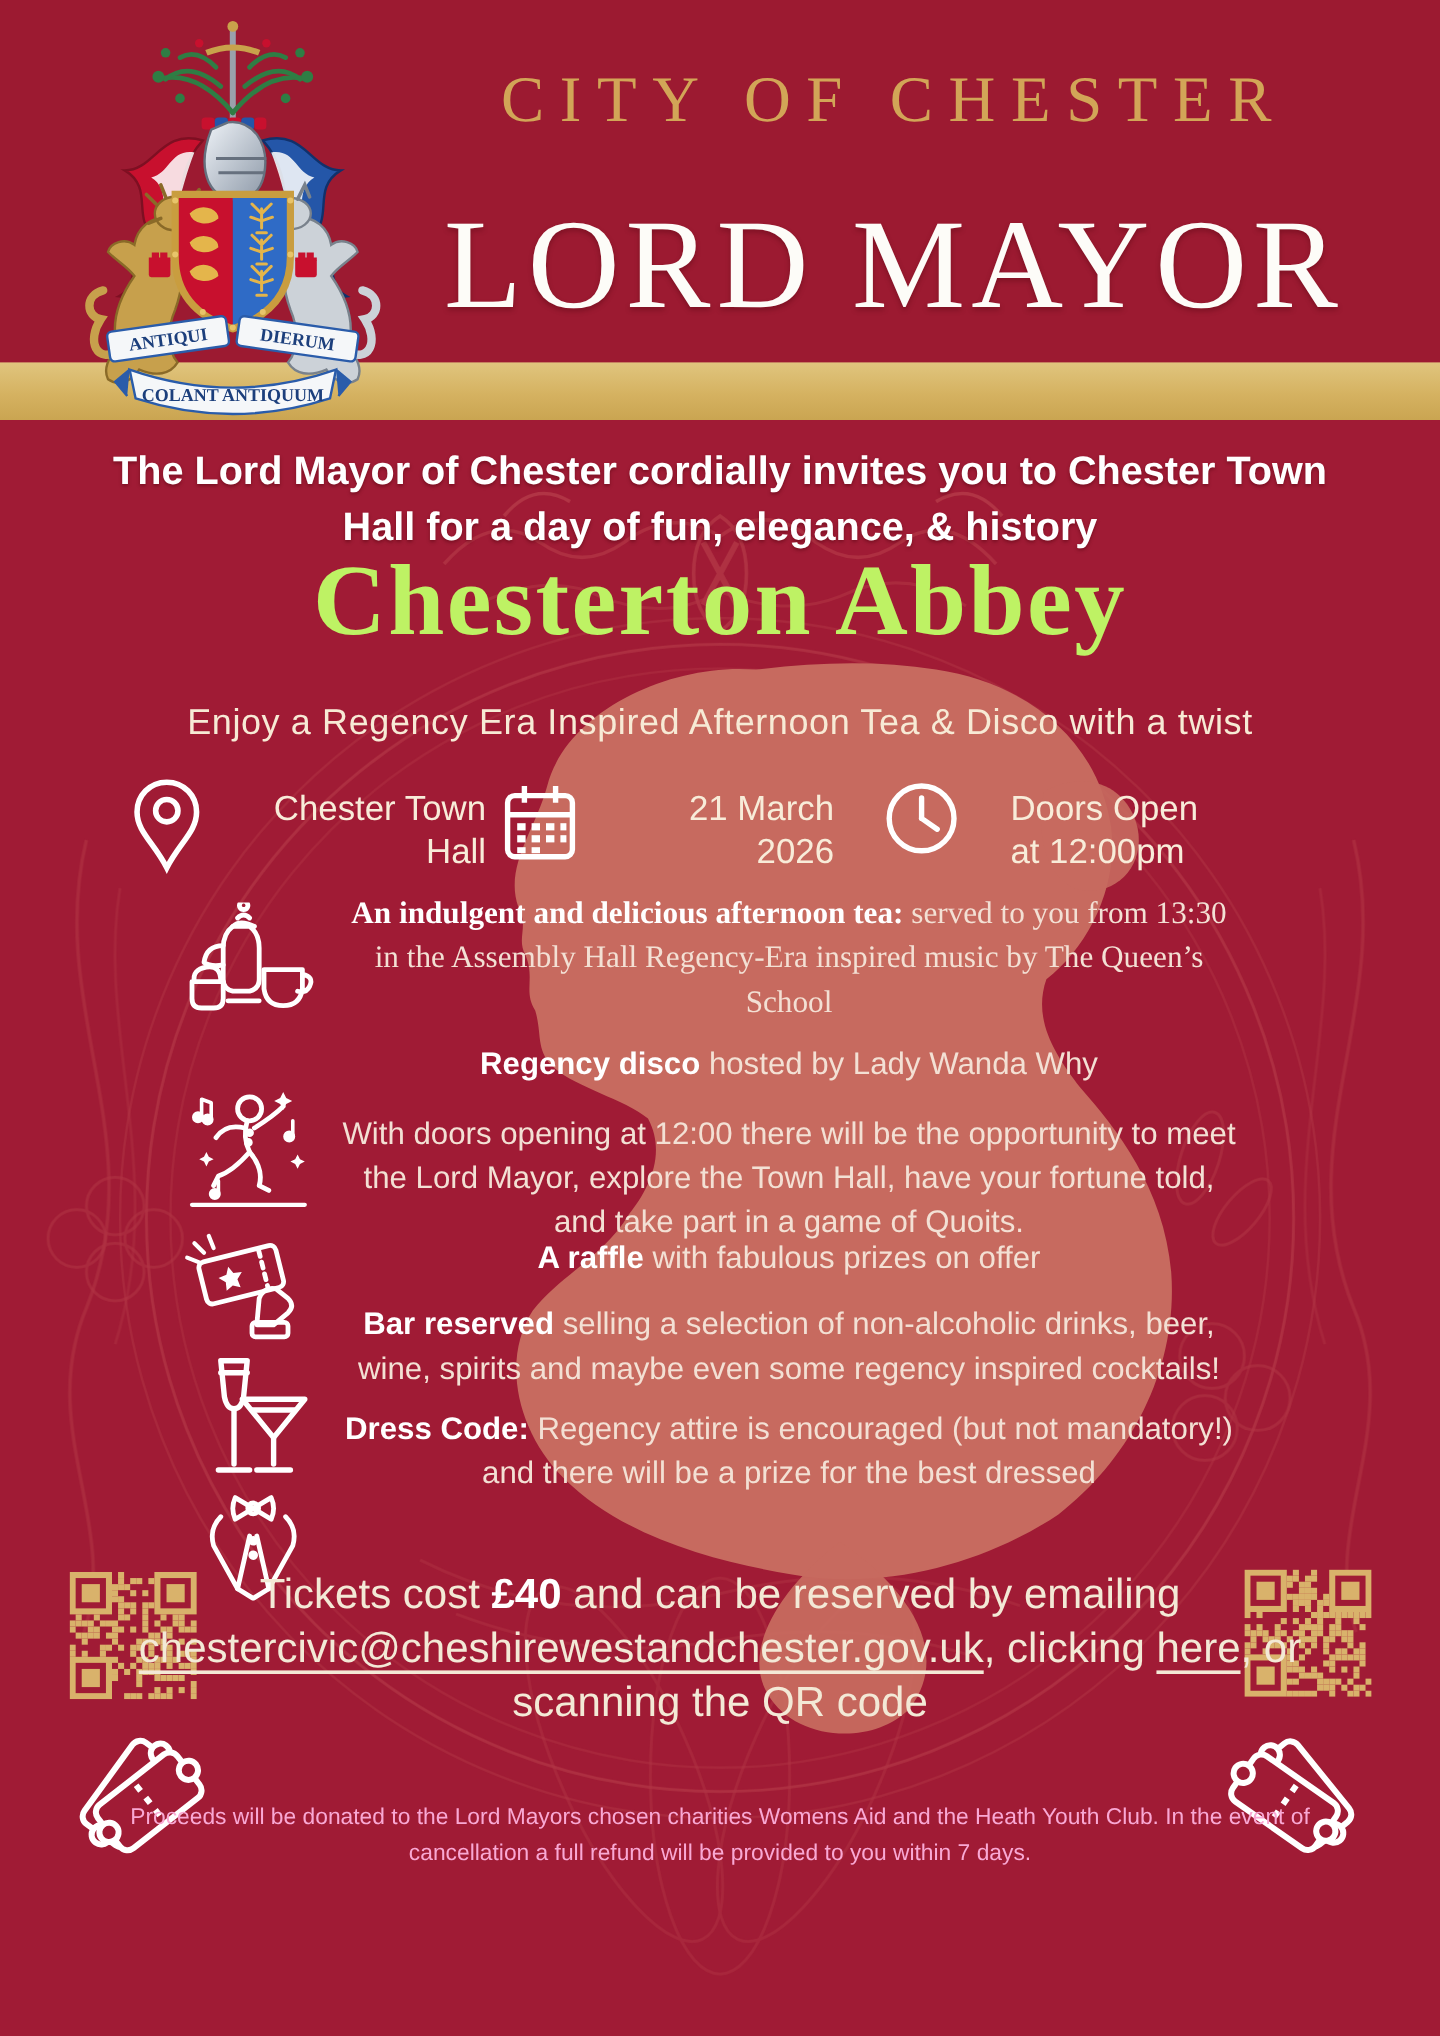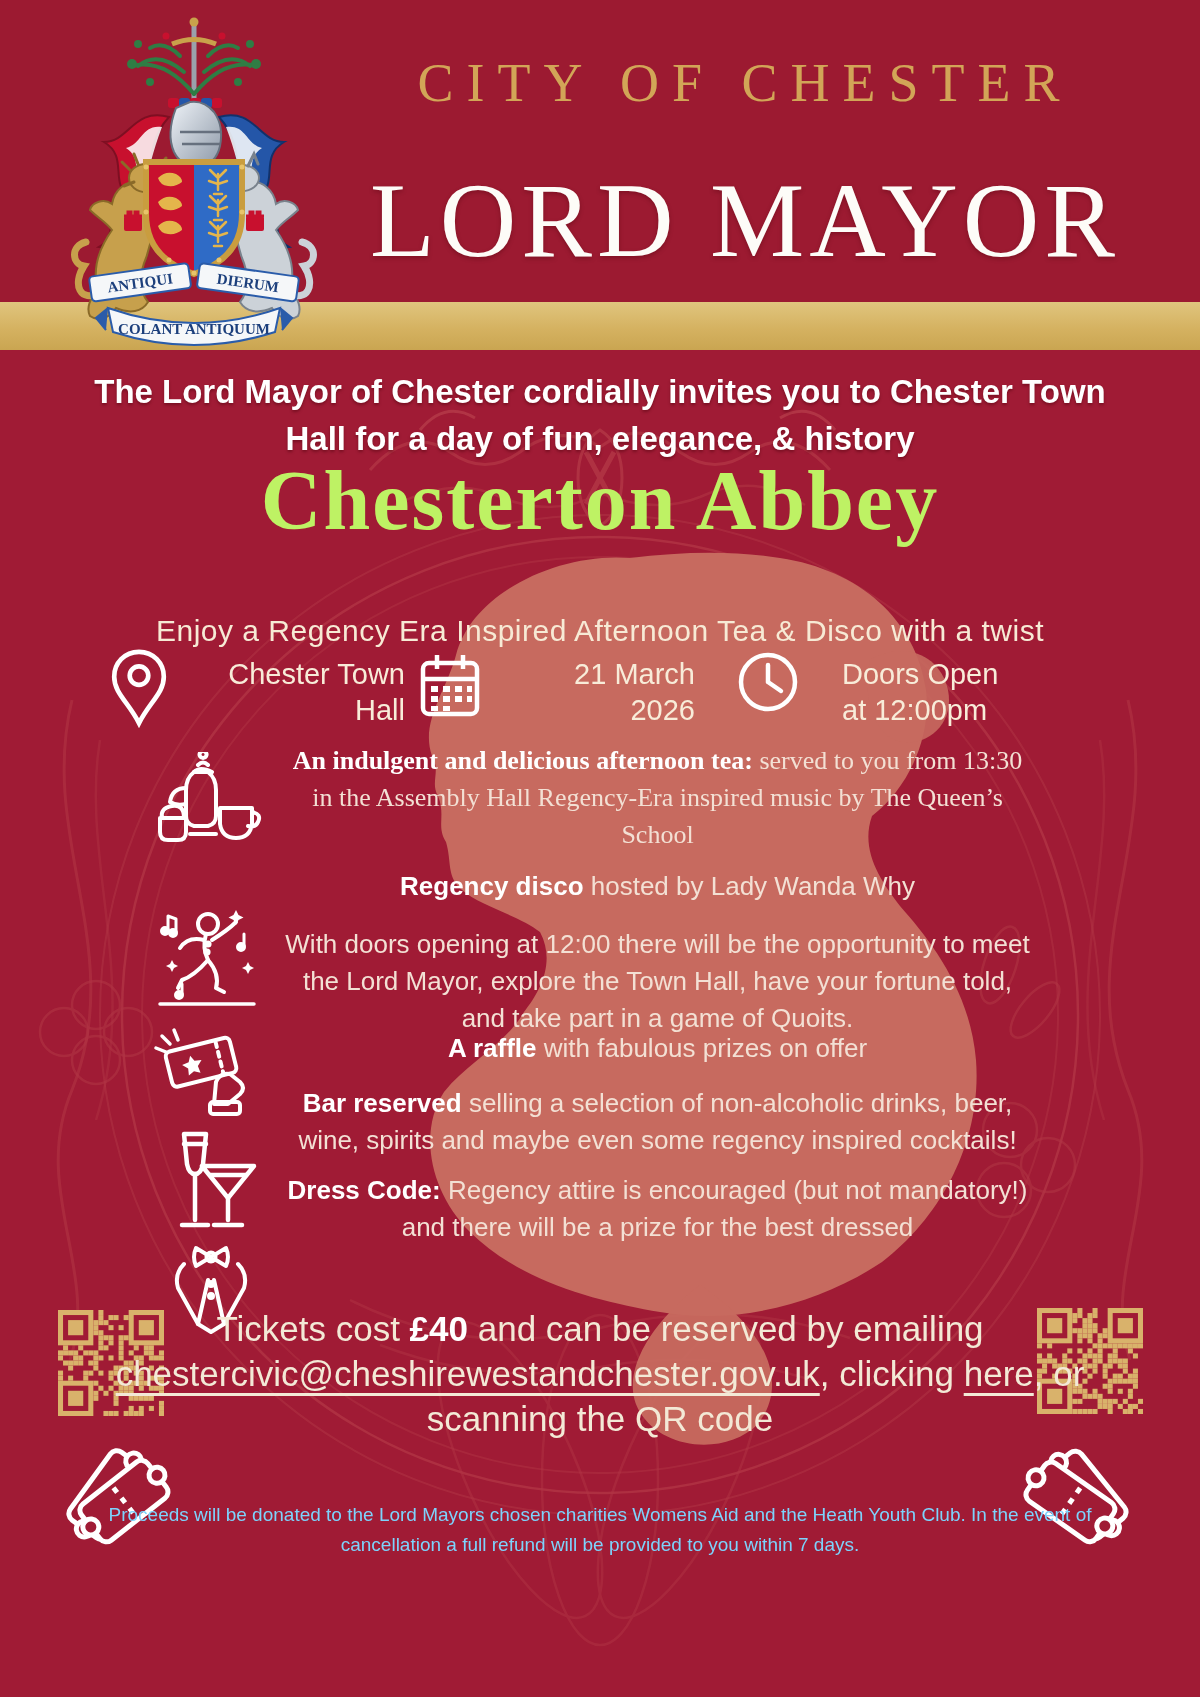--- a/index.html
+++ b/index.html
@@ -33,40 +33,40 @@
     color:#ffffff;font-weight:bold;font-size:33px;line-height:47px;
     text-shadow:0 2px 3px rgba(70,0,12,.45);
   }
   .event-title{
     position:absolute;left:0;top:452px;width:1200px;text-align:center;
     font-family:"Liberation Serif",serif;font-weight:bold;font-size:84px;
     color:#bef264;letter-spacing:2px;
   }
   .subtitle{
     position:absolute;left:0;top:586px;width:1200px;text-align:center;
-    color:#f7ead5;font-size:30px;letter-spacing:.5px;margin-top:28px;
+    color:#f7ead5;font-size:30px;letter-spacing:.5px;
   }
   .icon-wrap{position:absolute;}
   .info-text{position:absolute;color:#f8ecd9;font-size:29px;line-height:36px;}
   .info-center{text-align:right;}
   .feat{
     position:absolute;left:285px;width:745px;text-align:center;
     color:#f3e0d4;font-size:26px;line-height:37px;
   }
   .feat b{color:#ffffff;}
   .qr{position:absolute;width:106px;height:106px;}
   .tickets{
     position:absolute;left:80px;top:1306px;width:1040px;text-align:center;
     color:#f3e9d6;font-size:35px;line-height:45px;
   }
   .tickets b{color:#ffffff;}
   .tickets a{color:#f3e9d6;text-decoration:underline;text-underline-offset:7px;cursor:pointer;}
   .footer{
     position:absolute;left:100px;top:1500px;width:1000px;text-align:center;
-    color:#7dd3fc;font-size:19px;line-height:30px;
+    color:#f9a8d4;font-size:19px;line-height:30px;
   }
   svg{display:block;}
 </style>
 </head>
 <body>
 
 <div class="poster">
 
   <div class="header-red"></div>
   <div class="gold-band"></div>

